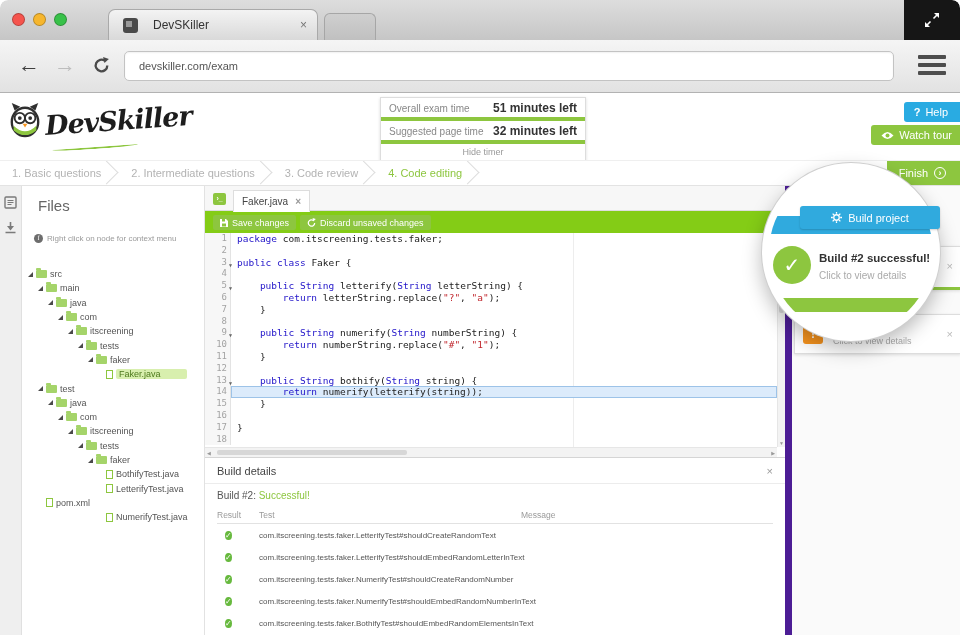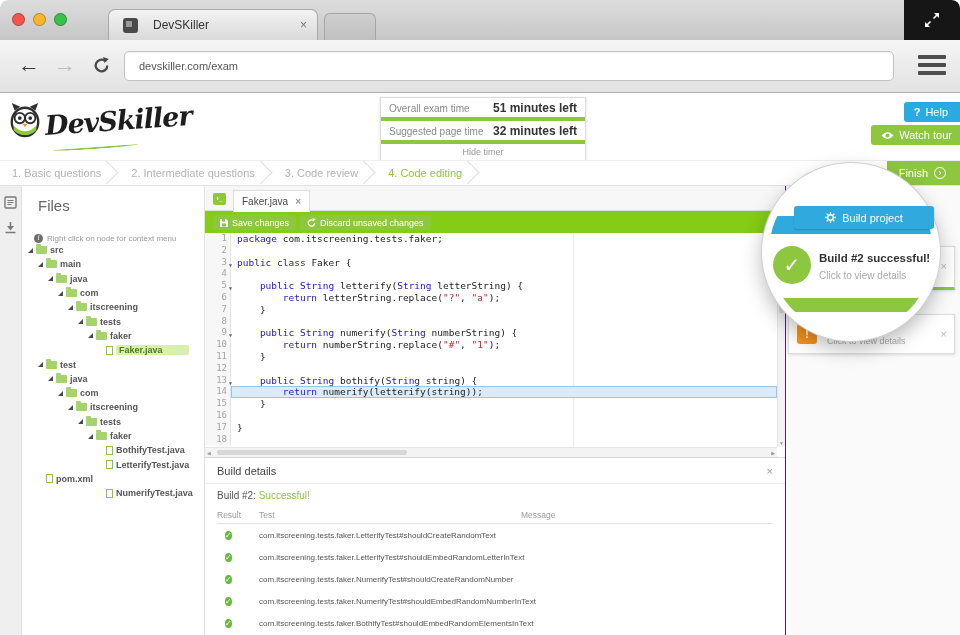--- a/index.html
+++ b/index.html
@@ -81,21 +81,21 @@
   
   .content { position:absolute; left:0; right:0; top:93px; bottom:0; }
   .leftstrip { position:absolute; left:0; top:0; bottom:0; width:22px; background:#efefef; border-right:1px solid #e0e0e0; }
   .ls-ic { position:absolute; left:4px; }
 
   .filespanel { position:absolute; left:22px; width:183px; top:0; bottom:0; background:#fff; border-right:1px solid #e2e2e2; }
   .files-title { margin:11px 0 0 16px; font-size:15px; color:#666; }
   .files-hint { margin:20px 0 0 12px; font-size:8px; color:#9a9a9a; display:flex; gap:4px; align-items:center; }
   .hint-i { width:9px; height:9px; border-radius:50%; background:#6d6d6d; color:#fff; font-size:7px;
             font-family:"DejaVu Serif", serif; font-style:italic; text-align:center; line-height:9px; flex:none; }
-  .tree { margin-top:0;font-weight:bold; }
+  .tree { margin-top:24px; }
   .tnode { display:flex; align-items:center; height:14.3px; font-size:9px; color:#555; white-space:nowrap; }
   .tri { width:0; height:0; border-left:5px solid transparent; border-bottom:5px solid #4a4a4a; margin-right:3px; flex:none; }
   .foldic { width:11px; height:8px; background:#a5d46a; border-radius:1px; position:relative; margin-right:3px; flex:none; }
   .foldic::before { content:""; position:absolute; top:-2px; left:0; width:5px; height:2px; background:#a5d46a; border-radius:1px 1px 0 0; }
   .fico { width:7px; height:9px; background:#fff; border:1px solid #8dc63f; margin:0 3px 0 8px; flex:none; }
   .lbl.sel { background:#d8efae; padding:0 26px 0 3px; border-radius:2px; color:#4d7a1d; }
 
   .editorcol { position:absolute; left:205px; width:580px; top:0; bottom:0; background:#fff; }
   .tabrow { position:relative; height:25px; background:#f7f7f7; border-bottom:1px solid #ddd; }
   .console-ic { position:absolute; left:8px; top:7px; width:13px; height:12px; background:#8dc63f;
@@ -140,21 +140,21 @@
   .bp-status .val { color:#8dc63f;margin-top:7px; }
   .btable { margin:2px 12px 0; }
   .brow-h { display:flex; font-size:8.5px; color:#9a9a9a; border-bottom:1px solid #e2e2e2; padding:3px 0; }
   .col-res { width:42px; flex:none; }
   .col-test { width:262px; flex:none; }
   .col-msg { flex:1; }
   .brow { display:flex; align-items:center; height:22px; font-size:8px; color:#555; }
   .passic { width:11px; height:11px; border-radius:50%; background:#67b93e; color:#fff; font-size:8px;
             line-height:11px; text-align:center; margin-left:8px; }
 
-  .rightcol { position:absolute; left:785px; right:0; top:0; bottom:0; background:#fafafa; border-left:1px solid #4c1d95; }
+  .rightcol { position:absolute; left:785px; right:0; top:0; bottom:0; background:#fafafa; border-left:7px solid #4c1d95; }
   .btn-build { position:absolute; left:8px; top:20px; width:140px; height:23px; background:#30aade; color:#fff;
                font-size:11px; border-radius:3px; display:flex; align-items:center; justify-content:center;
                gap:6px; z-index:30; box-shadow:0 1px 2px rgba(0,0,0,.18); }
   .notif { position:absolute; left:2px; width:167px; background:#fff; border:1px solid #ddd;
            box-shadow:0 1px 3px rgba(0,0,0,.12); z-index:5; }
   .notif1 { top:60px; height:44px; border-bottom:3px solid #8dc63f; }
   .notif2 { top:128px; height:40px; }
   .n-ic-ok { position:absolute; left:8px; top:10px; width:22px; height:22px; border-radius:50%;
              background:#8dc63f; color:#fff; text-align:center; line-height:22px; font-size:12px; }
   .n-ic-fail { position:absolute; left:8px; top:9px; width:20px; height:20px; border-radius:3px;

